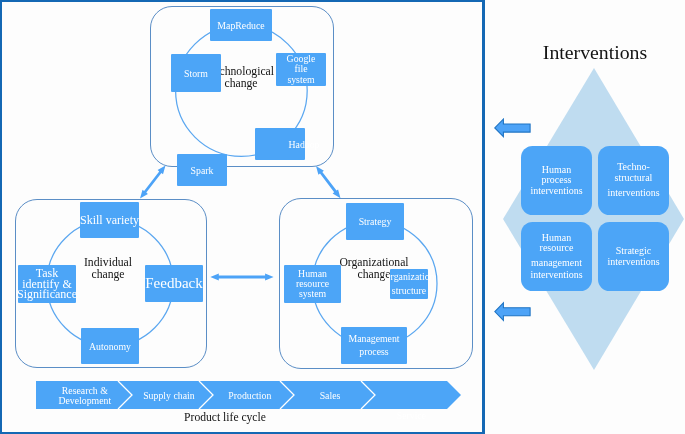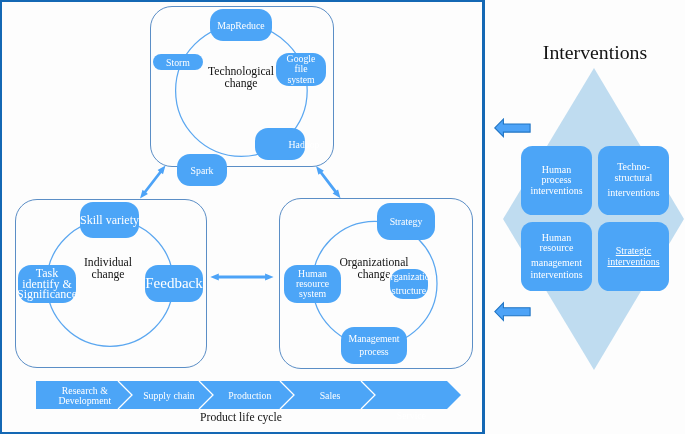--- a/index.html
+++ b/index.html
@@ -1,20 +1,20 @@
 <!DOCTYPE html>
 <html><head>
 <meta charset="utf-8">
 <style>
   html,body{margin:0;padding:0;background:#ffffff;}
   body{width:685px;height:434px;font-family:"Liberation Serif","DejaVu Serif",serif;overflow:hidden;}
   #stage{position:relative;width:685px;height:434px;background:#fdfdfd;}
   .frame{position:absolute;left:0;top:0;width:485px;height:434px;border-top:2px solid #1468b4;border-left:2px solid #1468b4;border-right:3px solid #1468b4;border-bottom:2px solid #1468b4;box-sizing:border-box;}
   .panel{position:absolute;border:1px solid #5b8ec6;border-radius:22px;box-sizing:border-box;}
-  .node{position:absolute;background:#4ca5f7;border-radius:13px;color:#ffffff;display:flex;align-items:center;justify-content:center;text-align:center;box-sizing:border-box;white-space:pre-line;}
+  .node{position:absolute;background:#4ca5f7;border-radius:1px;color:#ffffff;display:flex;align-items:center;justify-content:center;text-align:center;box-sizing:border-box;white-space:pre-line;}
   .ctitle{position:absolute;color:#131313;text-align:center;white-space:pre-line;}
   svg.ov{position:absolute;left:0;top:0;width:685px;height:434px;overflow:visible;pointer-events:none;}
   .chevtext{position:absolute;color:#fff;text-align:center;white-space:pre-line;display:flex;align-items:center;justify-content:center;}
   .cardlines{display:flex;flex-direction:column;align-items:center;}
   .cardlines span{display:block;white-space:nowrap;}
   .card{position:absolute;background:#4ca5f7;border-radius:11.5px;color:#fff;display:flex;align-items:center;justify-content:center;text-align:center;white-space:pre-line;box-sizing:border-box;}
 </style>
 </head>
 <body>
 
@@ -34,41 +34,42 @@
 
   <div class="ctitle" style="left:191px;top:66px;width:100px;font-size:11.7px;line-height:12.4px;">Technological
 change</div>
 
   <div class="node" style="left:210px;top:9px;width:62px;height:32px;font-size:9.8px;">MapReduce</div>
   <div class="node" style="left:276px;top:53px;width:50px;height:33px;font-size:9.8px;line-height:10.4px;">Google
 file
 system</div>
   <div class="node" style="left:255px;top:128px;width:50px;height:32px;font-size:9.8px;padding-left:48px;">Hadoop</div>
   <div class="node" style="left:177px;top:128px;width:50px;height:32px;font-size:9.8px;margin-top:26px;">Spark</div>
-  <div class="node" style="left:153px;top:54px;width:50px;height:16px;font-size:9.8px;">Storm</div>
+  <div class="node" style="left:171px;top:54px;width:50px;height:38px;font-size:9.8px;">Storm</div>
 
   <div class="panel" style="left:15px;top:199px;width:192px;height:169px;"></div>
   <svg class="ov" viewBox="0 0 685 434">
     <circle cx="110" cy="283" r="63.3" fill="none" stroke="#5ba7f0" stroke-width="1.25"></circle>
   </svg>
   <div class="ctitle" style="left:58px;top:257px;width:100px;font-size:11.7px;line-height:12.4px;">Individual
 change</div>
   <div class="node" style="left:80px;top:202px;width:59px;height:36px;font-size:12px;">Skill variety</div>
   <div class="node" style="left:145px;top:265px;width:58px;height:37px;font-size:15px;">Feedback</div>
+  <div class="node" style="left:81px;top:328px;width:58px;height:36px;font-size:9.8px;">Autonomy</div>
   <div class="node" style="left:18px;top:265px;width:58px;height:38px;font-size:12px;line-height:10.6px;">Task
 identify &amp;
 Significance</div>
 
   <div class="panel" style="left:279px;top:198px;width:194px;height:171px;"></div>
   <svg class="ov" viewBox="0 0 685 434">
     <circle cx="374.7" cy="283.6" r="62.3" fill="none" stroke="#5ba7f0" stroke-width="1.25"></circle>
   </svg>
   <div class="ctitle" style="left:324px;top:257px;width:100px;font-size:11.7px;line-height:12.4px;">Organizational
 change</div>
-  <div class="node" style="left:346px;top:203px;width:58px;height:37px;font-size:9.8px;margin-left:31px;">Strategy</div>
+  <div class="node" style="left:346px;top:203px;width:58px;height:37px;font-size:9.8px;">Strategy</div>
   <div class="node" style="left:390px;top:269px;width:38px;height:30px;font-size:9.8px;line-height:14px;">Organization
 structure</div>
   <div class="node" style="left:341px;top:326.5px;width:66px;height:37px;font-size:9.8px;line-height:13.2px;">Management
 process</div>
   <div class="node" style="left:284px;top:265px;width:57px;height:38px;font-size:9.8px;line-height:10px;">Human
 resource
 system</div>
 
   <svg class="ov" viewBox="0 0 685 434">
     <polygon fill="#4da3f7" points="140.0,198.5 147.9,193.9 146.3,192.6 161.4,173.1 163.0,174.3 165.5,165.5 157.6,170.1 159.2,171.4 144.1,190.9 142.5,189.7"></polygon>
@@ -82,21 +83,21 @@
     <path d="M199,381 L213,395 L199,409" fill="none" stroke="#ffffff" stroke-width="1.3"></path>
     <path d="M280,381 L294,395 L280,409" fill="none" stroke="#ffffff" stroke-width="1.3"></path>
     <path d="M361,381 L375,395 L361,409" fill="none" stroke="#ffffff" stroke-width="1.3"></path>
   </svg>
   <div class="chevtext" style="left:44.8px;top:381.5px;width:80px;height:28px;font-size:9.8px;line-height:9.6px;">Research &amp;
 Development</div>
   <div class="chevtext" style="left:128.9px;top:381.5px;width:80px;height:28px;font-size:9.8px;line-height:9.6px;">Supply chain</div>
   <div class="chevtext" style="left:209.8px;top:381.5px;width:80px;height:28px;font-size:9.8px;line-height:9.6px;">Production</div>
   <div class="chevtext" style="left:290px;top:381.5px;width:80px;height:28px;font-size:9.8px;line-height:9.6px;">Sales</div>
   <div class="chevtext" style="left:371.4px;top:381.5px;width:80px;height:28px;font-size:9.8px;line-height:9.6px;margin-top:20px;">Service</div>
-  <div class="ctitle" style="left:141px;top:411.5px;width:200px;font-size:11.6px;line-height:1;text-align:center;">Product life cycle</div>
+  <div class="ctitle" style="left:125px;top:411.5px;width:200px;font-size:11.6px;line-height:1;text-align:center;">Product life cycle</div>
 
   <div class="ctitle" style="left:515px;top:43px;width:160px;font-size:19.8px;line-height:1;">Interventions</div>
 
   <div class="card" style="left:521px;top:146px;width:71px;height:69px;font-size:10px;">
     <div class="cardlines" style="line-height:10.4px;">
       <span>Human</span>
       <span>process</span>
       <span>interventions</span>
     </div>
   </div>
@@ -109,21 +110,21 @@
   </div>
   <div class="card" style="left:521px;top:222px;width:71px;height:69px;font-size:10px;">
     <div class="cardlines" style="line-height:10.4px;">
       <span>Human</span>
       <span>resource</span>
       <span style="margin-top:4px;">management</span>
       <span style="margin-top:2px;">interventions</span>
     </div>
   </div>
   <div class="card" style="left:598px;top:222px;width:71px;height:69px;font-size:10px;">
-    <div class="cardlines" style="line-height:10.4px;text-decoration:underline;">
+    <div class="cardlines" style="line-height:10.4px;">
       <span>Strategic</span>
       <span>interventions</span>
     </div>
   </div>
 
   <svg class="ov" viewBox="0 0 685 434">
     <polygon points="494.8,127.9 503.4,119.2 503.4,124.0 530.1,124.0 530.1,132.1 503.4,132.1 503.4,136.7" fill="#4da3f7" stroke="#1f74c4" stroke-width="1.1" stroke-linejoin="miter"></polygon>
     <polygon points="494.8,311.6 503.4,302.9 503.4,307.7 530.1,307.7 530.1,315.8 503.4,315.8 503.4,320.4" fill="#4da3f7" stroke="#1f74c4" stroke-width="1.1" stroke-linejoin="miter"></polygon>
   </svg>
 

